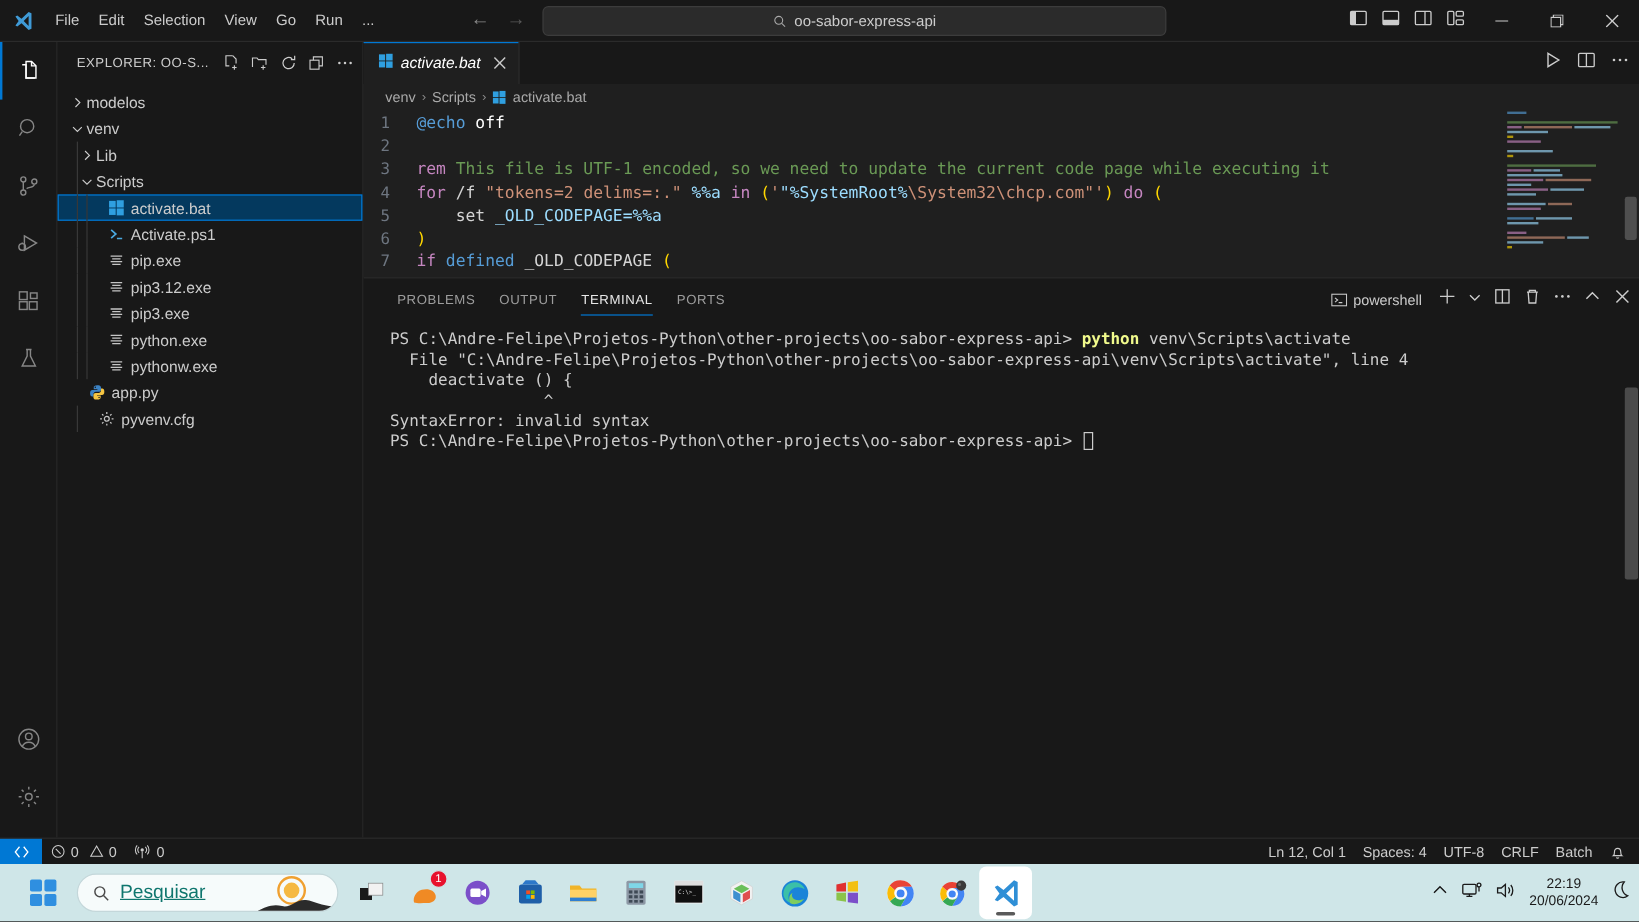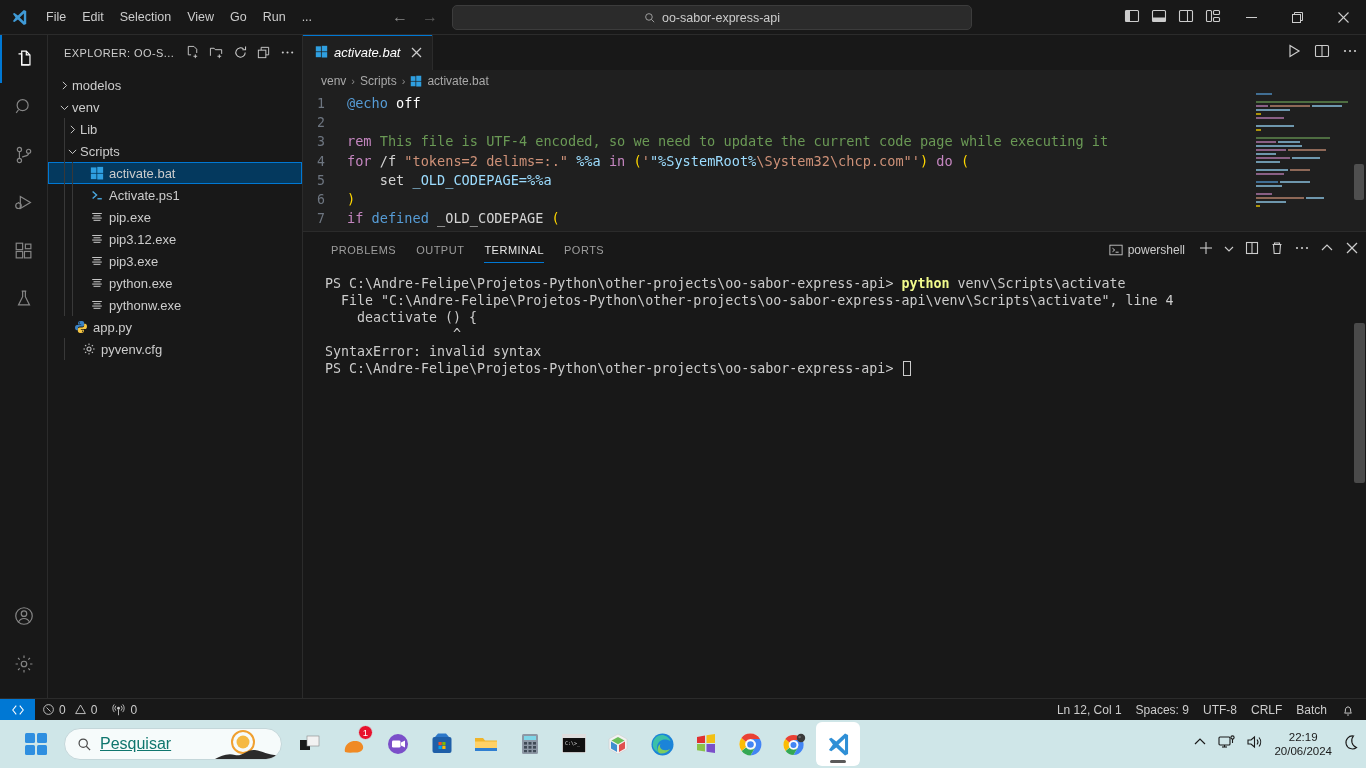--- a/index.html
+++ b/index.html
@@ -615,21 +615,21 @@
             <rect x="8.3" y="8.8" width="6.7" height="6.6" fill="#2f9fe0"></rect>
           </svg>
       </span>
       <span>activate.bat</span>
     </div>
 
     <div class="code-wrap">
       <div class="code" id="code">
           <div class="cline"><span class="lnum">1</span><span class="ctext"><span style="color: rgb(86, 156, 214);">@</span><span style="color: rgb(86, 156, 214);">echo</span><span style="color: #ffffff;"> off</span></span></div>
           <div class="cline"><span class="lnum">2</span><span class="ctext"></span></div>
-          <div class="cline"><span class="lnum">3</span><span class="ctext"><span style="color: rgb(197, 134, 192);">rem</span><span style="color: rgb(106, 153, 85);"> This file is UTF-4 encoded, so we need to update the current code page while executing it</span></span></div>
+          <div class="cline"><span class="lnum">3</span><span class="ctext"><span style="color: rgb(197, 134, 192);">rem</span><span style="color: rgb(106, 153, 85);"> This file is UTF-1 encoded, so we need to update the current code page while executing it</span></span></div>
           <div class="cline"><span class="lnum">4</span><span class="ctext"><span style="color: rgb(197, 134, 192);">for</span><span style="color: rgb(212, 212, 212);"> /f </span><span style="color: rgb(206, 145, 120);">"tokens=2 delims=:."</span><span style="color: rgb(156, 220, 254);"> %%a</span><span style="color: rgb(197, 134, 192);"> in</span><span style="color: rgb(255, 215, 0);"> (</span><span style="color: rgb(206, 145, 120);">'</span><span style="color: rgb(156, 220, 254);">"%SystemRoot%</span><span style="color: rgb(206, 145, 120);">\System32\chcp.com"</span><span style="color: rgb(206, 145, 120);">'</span><span style="color: rgb(255, 215, 0);">)</span><span style="color: rgb(197, 134, 192);"> do</span><span style="color: rgb(255, 215, 0);"> (</span></span></div>
           <div class="cline"><span class="lnum">5</span><span class="ctext"><span style="color: rgb(212, 212, 212);">    set</span><span style="color: rgb(156, 220, 254);"> _OLD_CODEPAGE=%%a</span></span></div>
           <div class="cline"><span class="lnum">6</span><span class="ctext"><span style="color: rgb(255, 215, 0);">)</span></span></div>
           <div class="cline"><span class="lnum">7</span><span class="ctext"><span style="color: rgb(197, 134, 192);">if</span><span style="color: rgb(86, 156, 214);"> defined</span><span style="color: rgb(212, 212, 212);"> _OLD_CODEPAGE</span><span style="color: rgb(255, 215, 0);"> (</span></span></div>
         </div>
       <div class="minimap" id="minimap">
           <div class="mm-line" style="display: flex; gap: 2px; padding-left: 4px;">
             <div style="height: 2px; margin-top: 0.5px; width: 16px; background: rgb(86, 156, 214); opacity: 0.75;"></div>
           </div>
           <div class="mm-line" style="display: flex; gap: 2px; padding-left: 4px;"></div>
@@ -802,21 +802,21 @@
     </div>
     <div class="sb-item">
       <svg width="15" height="14" viewBox="0 0 16 16">
           <circle cx="8" cy="6" r="1.6" fill="#cccccc"></circle>
           <path fill="none" stroke="#cccccc" stroke-width="1" d="M5 3.2a4.2 4.2 0 0 0 0 5.6M11 3.2a4.2 4.2 0 0 1 0 5.6M3.2 1.6a6.6 6.6 0 0 0 0 8.8M12.8 1.6a6.6 6.6 0 0 1 0 8.8M8 7.6V14"></path>
         </svg>
       <span>0</span>
     </div>
     <div class="sb-right">
       <div class="sb-item">Ln 12, Col 1</div>
-      <div class="sb-item">Spaces: 9</div>
+      <div class="sb-item">Spaces: 4</div>
       <div class="sb-item">UTF-8</div>
       <div class="sb-item">CRLF</div>
       <div class="sb-item">Batch</div>
       <div class="sb-item">
         <svg width="14" height="14" viewBox="0 0 16 16">
             <path fill="none" stroke="#cccccc" stroke-width="1.1" d="M4 11.5c1-.7 1-1.8 1-3.5 0-2 1.3-3.5 3-3.5s3 1.5 3 3.5c0 1.7 0 2.8 1 3.5H4z"></path>
             <path fill="none" stroke="#cccccc" stroke-width="1.1" d="M6.8 13.2a1.4 1.4 0 0 0 2.4 0"></path>
           </svg>
       </div>
     </div>

